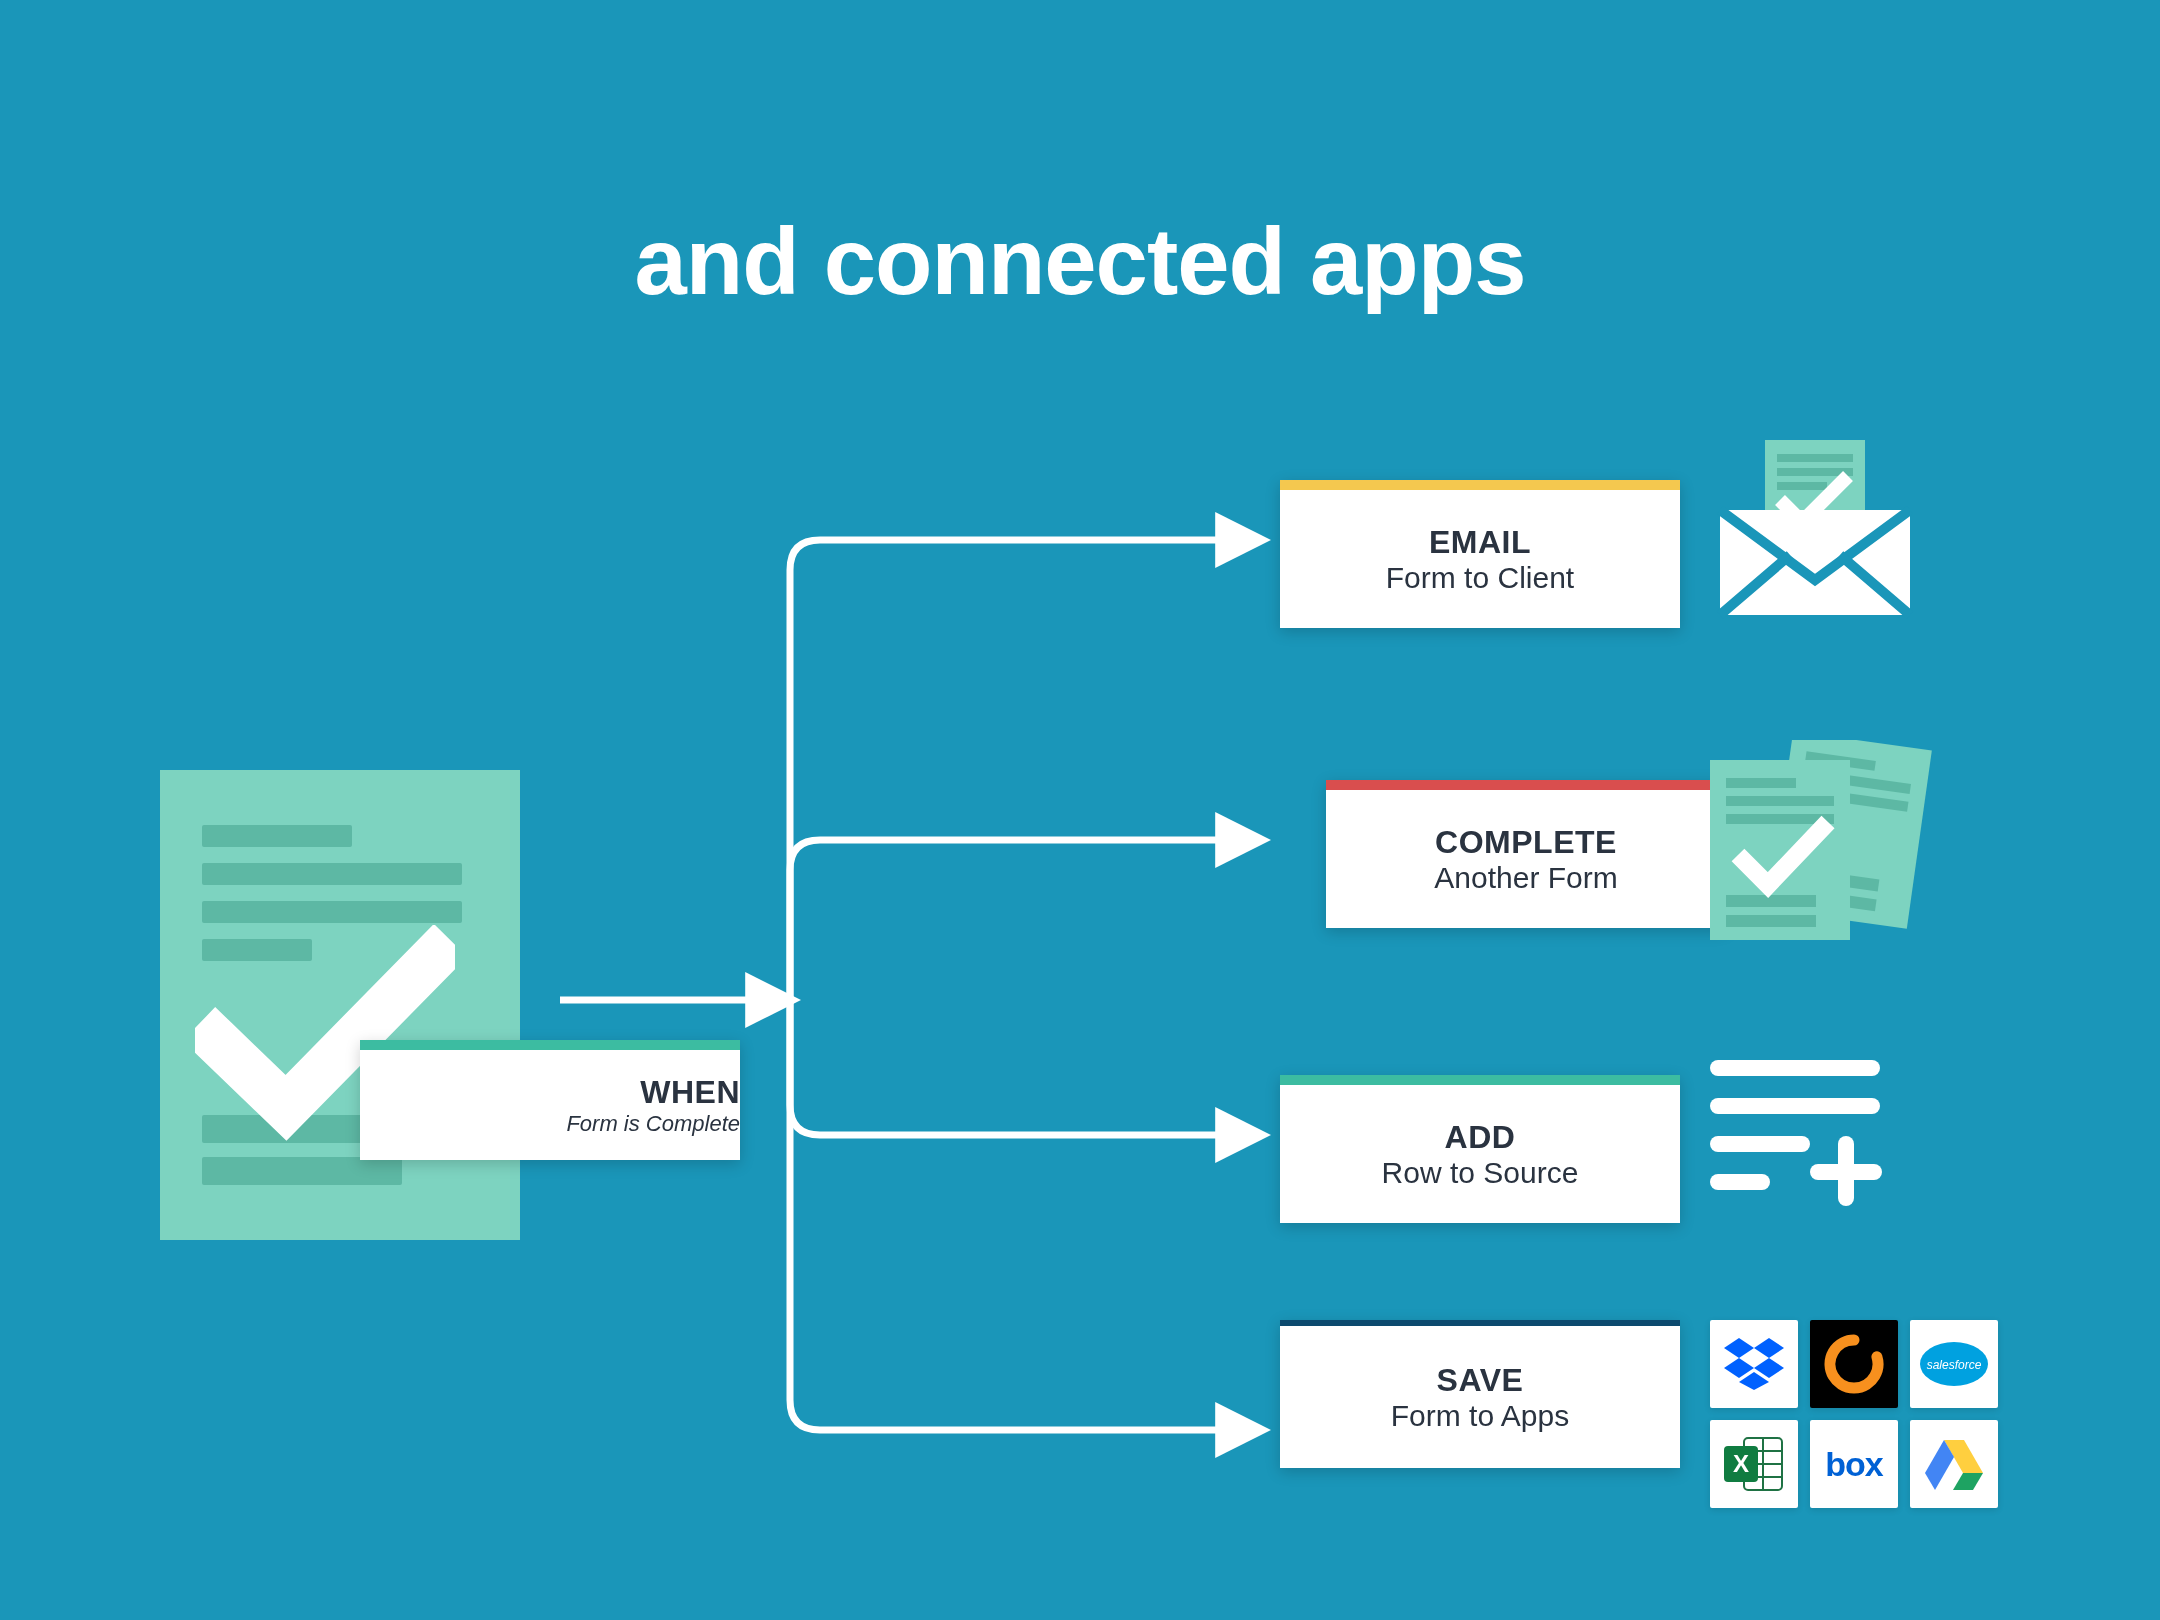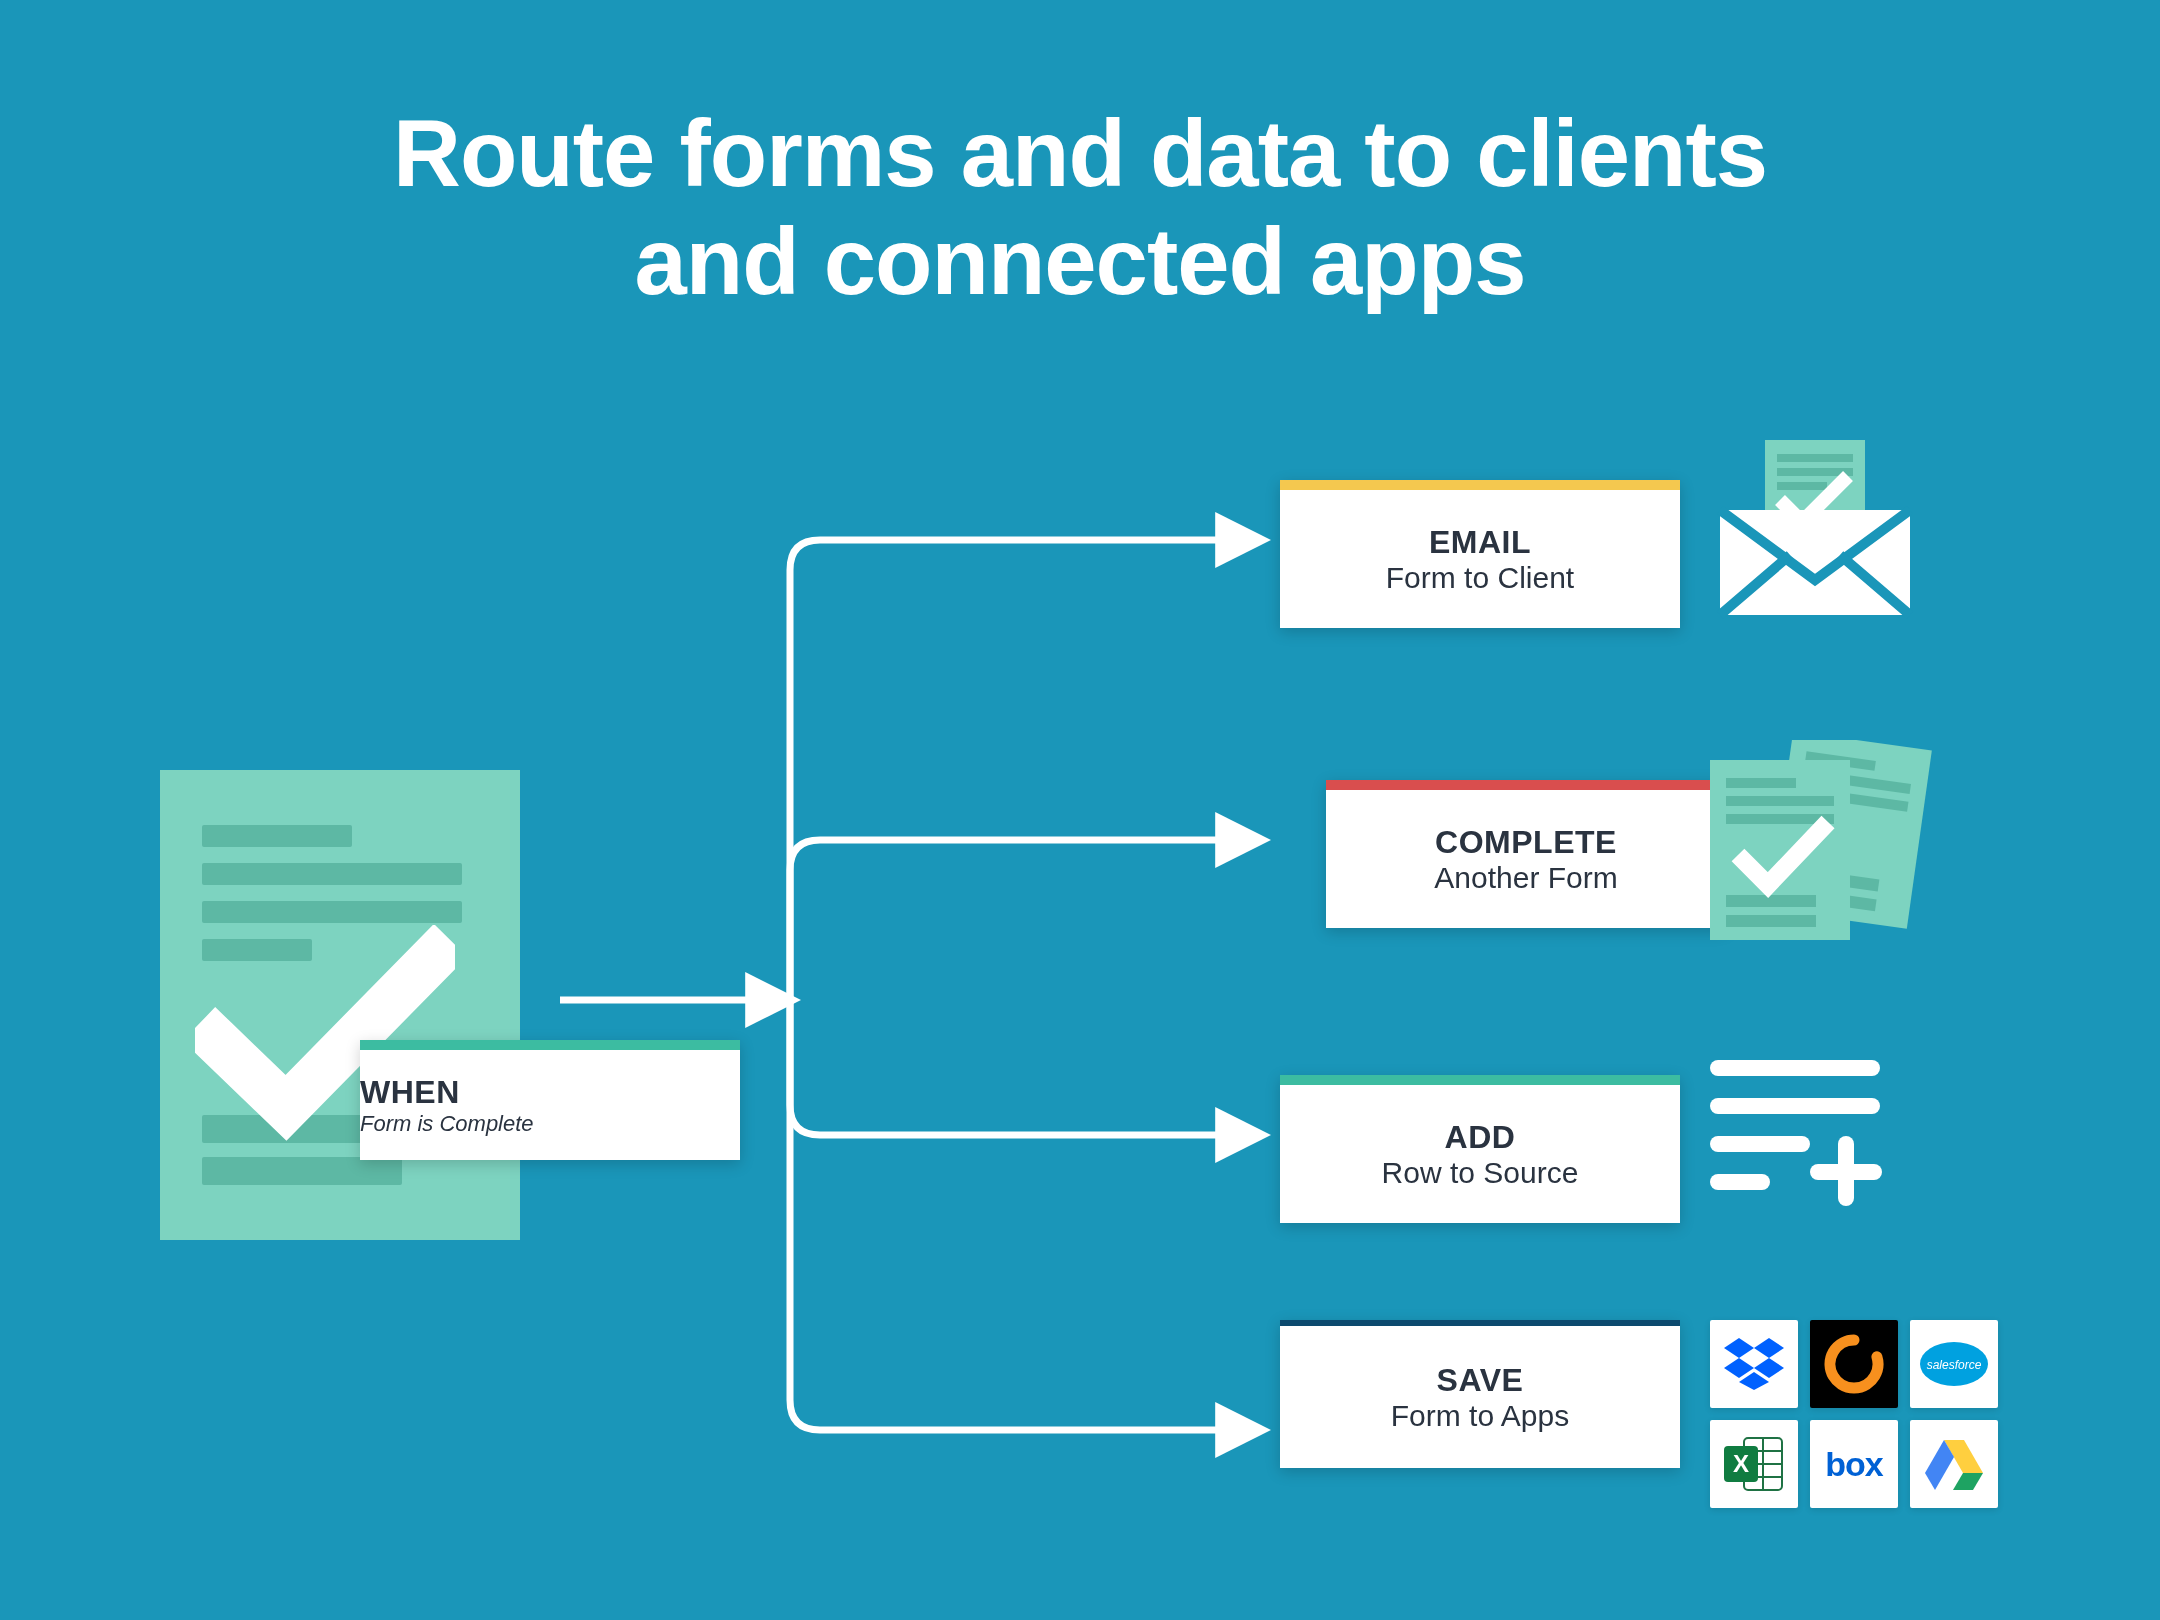--- a/index.html
+++ b/index.html
@@ -67,21 +67,21 @@
     position: absolute;
     left: 360px;
     top: 1040px;
     width: 380px;
     height: 120px;
     background: #fff;
     border-top: 10px solid #3cbca1;
     box-shadow: 0 4px 14px rgba(0,0,0,0.18);
     display: flex;
     flex-direction: column;
-    align-items: flex-start;
+    align-items: flex-end;
     justify-content: center;
     color: #2a3340;
   }
   .trigger-card .l1 { font-weight: 700; font-size: 32px; letter-spacing: 0.5px; }
   .trigger-card .l2 { font-weight: 500; font-size: 22px; font-style: italic; }
   
   .action {
     position: absolute;
     left: 1280px;
     width: 400px;
@@ -128,21 +128,21 @@
     position: absolute;
     left: 0; top: 0;
     width: 2160px; height: 1620px;
     pointer-events: none;
   }
 </style>
 </head>
 <body>
 
 <div class="title">
-  <span>Route forms and data to clients</span><br>
+  <br>
   <span>and connected apps</span>
 </div>
 
 <svg class="connectors" viewBox="0 0 2160 1620">
   <defs>
     <marker id="arrow" viewBox="0 0 10 10" refX="8" refY="5" markerWidth="8" markerHeight="8" orient="auto">
       <path d="M 0 0 L 10 5 L 0 10 z" fill="#fff"></path>
     </marker>
   </defs>
   <g stroke="#fff" stroke-width="7" fill="none" marker-end="url(#arrow)">

